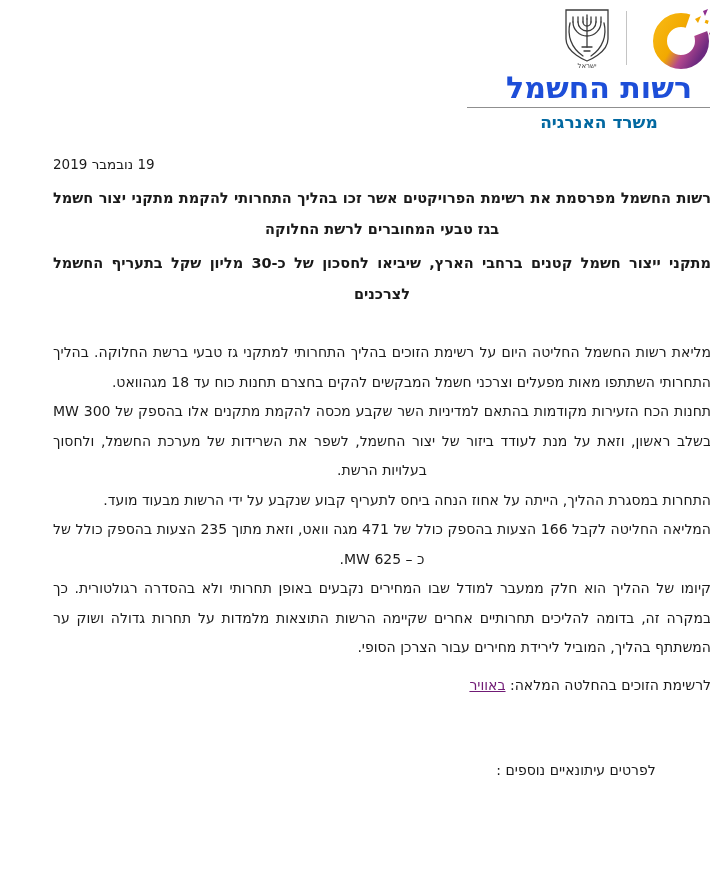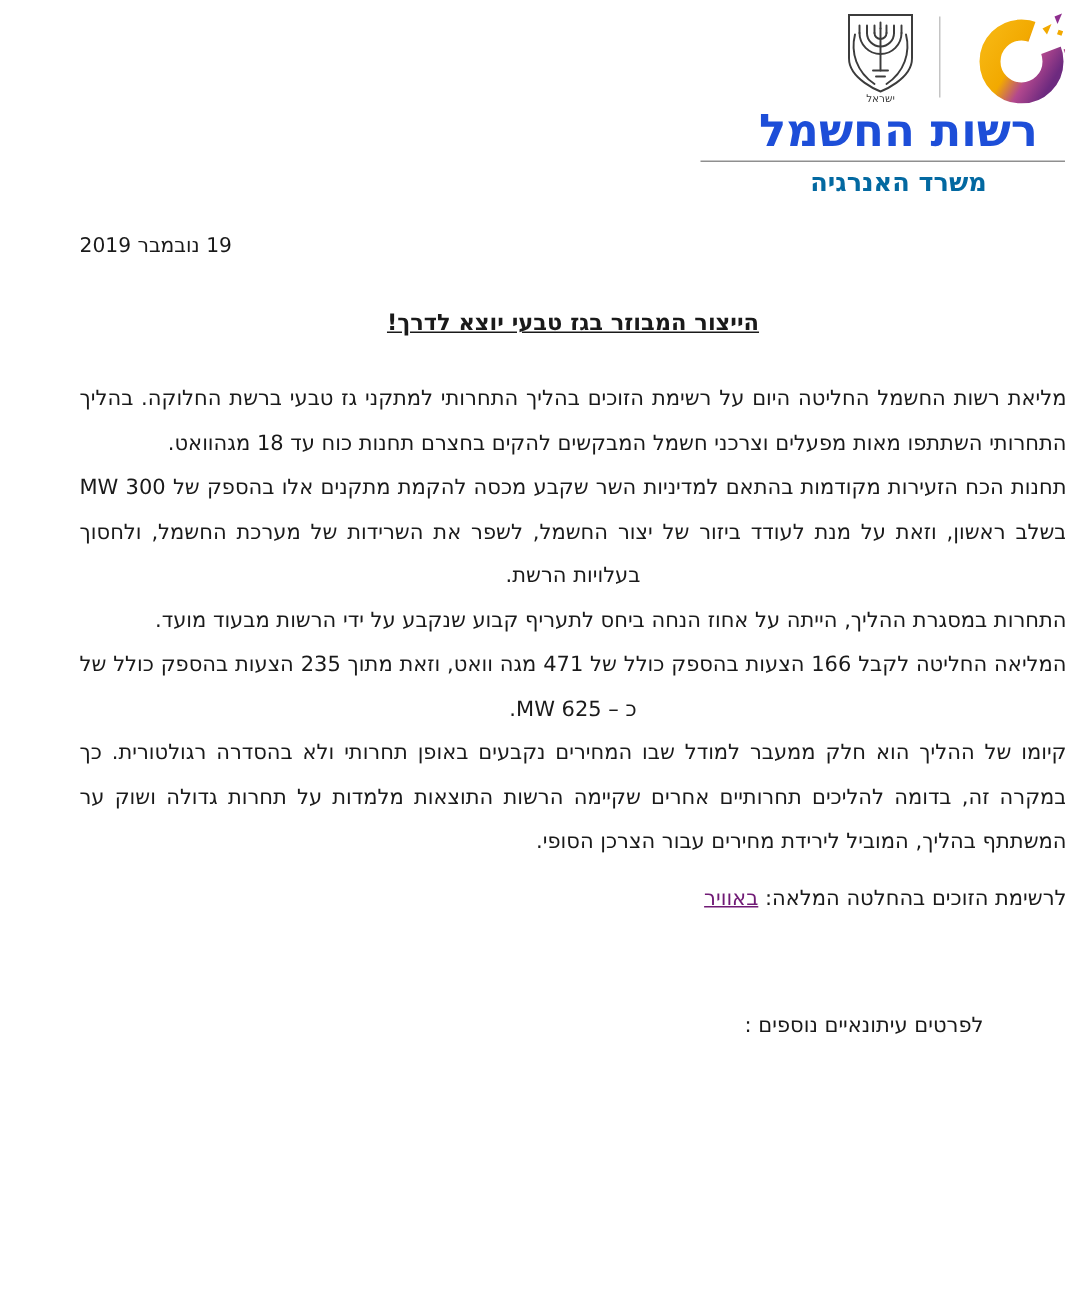--- a/index.html
+++ b/index.html
@@ -100,23 +100,24 @@
       <div class="authority-name" style="color:#1d4ed8;">רשות החשמל</div>
       <div class="logo-rule"></div>
       <div class="ministry-name" style="color:#0369a1;">משרד האנרגיה</div>
     </div>
   </div>
 
   <div class="date-row" dir="rtl">19 נובמבר 2019</div>
 
   <div class="content">
 
-    <div class="doc-title">הייצור המבוזר בגז טבעי יוצא לדרך!</div>
 
+    <p class="subtitle">רשות החשמל מפרסמת את רשימת הפרויקטים אשר זכו בהליך התחרותי להקמת מתקני יצור חשמל בגז טבעי המחוברים לרשת החלוקה</p>
 
+    <p class="subtitle-2">מתקני ייצור חשמל קטנים ברחבי הארץ, שיביאו לחסכון של כ-30 מליון שקל בתעריף החשמל לצרכנים</p>
 
     <div class="body-text">
       <p>מליאת רשות החשמל החליטה היום על רשימת הזוכים בהליך התחרותי למתקני גז טבעי ברשת החלוקה. בהליך התחרותי השתתפו מאות מפעלים וצרכני חשמל המבקשים להקים בחצרם תחנות כוח עד 18 מגהוואט.</p>
       <p class="center-last">תחנות הכח הזעירות מקודמות בהתאם למדיניות השר שקבע מכסה להקמת מתקנים אלו בהספק של 300 MW בשלב ראשון, וזאת על מנת לעודד ביזור של יצור החשמל, לשפר את השרידות של מערכת החשמל, ולחסוך בעלויות הרשת.</p>
       <p>התחרות במסגרת ההליך, הייתה על אחוז הנחה ביחס לתעריף קבוע שנקבע על ידי הרשות מבעוד מועד.</p>
       <p class="center-last">המליאה החליטה לקבל 166 הצעות בהספק כולל של 471 מגה וואט, וזאת מתוך 235 הצעות בהספק כולל של כ – 625 MW.</p>
       <p>קיומו של ההליך הוא חלק ממעבר למודל שבו המחירים נקבעים באופן תחרותי ולא בהסדרה רגולטורית. כך במקרה זה, בדומה להליכים תחרותיים אחרים שקיימה הרשות התוצאות מלמדות על תחרות גדולה ושוק ער המשתתף בהליך, המוביל לירידת מחירים עבור הצרכן הסופי.</p>
     </div>
 
     <div class="link-line">

